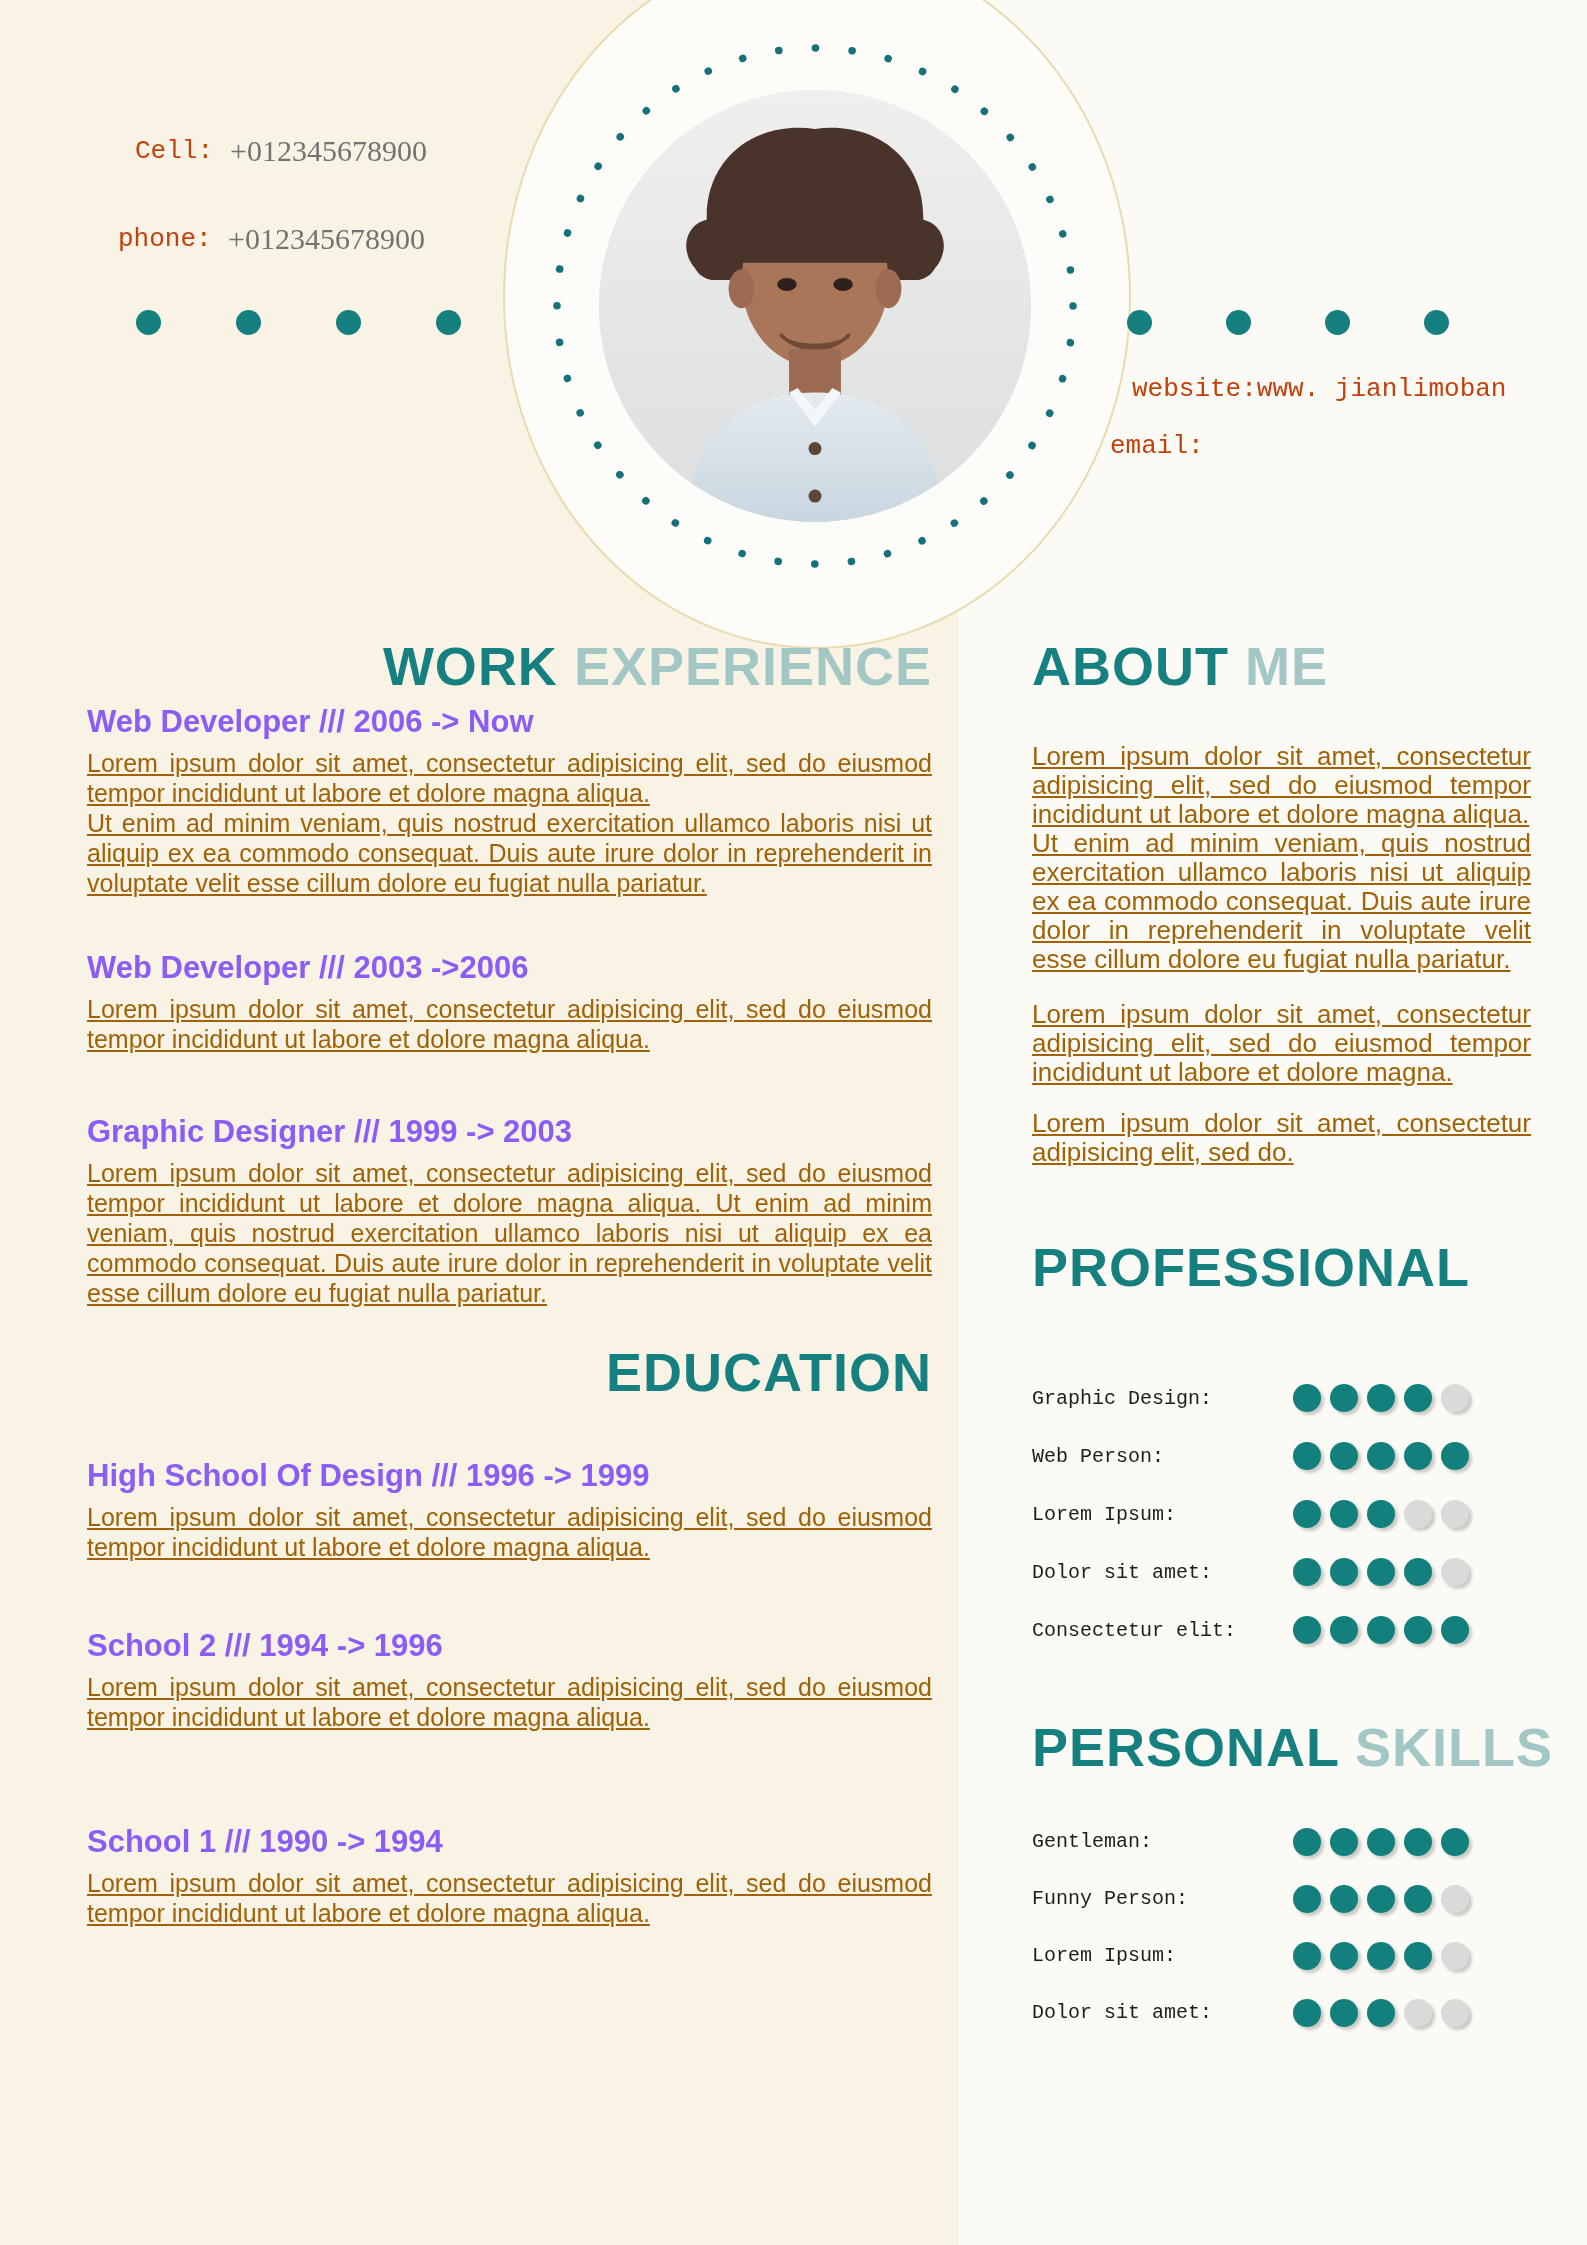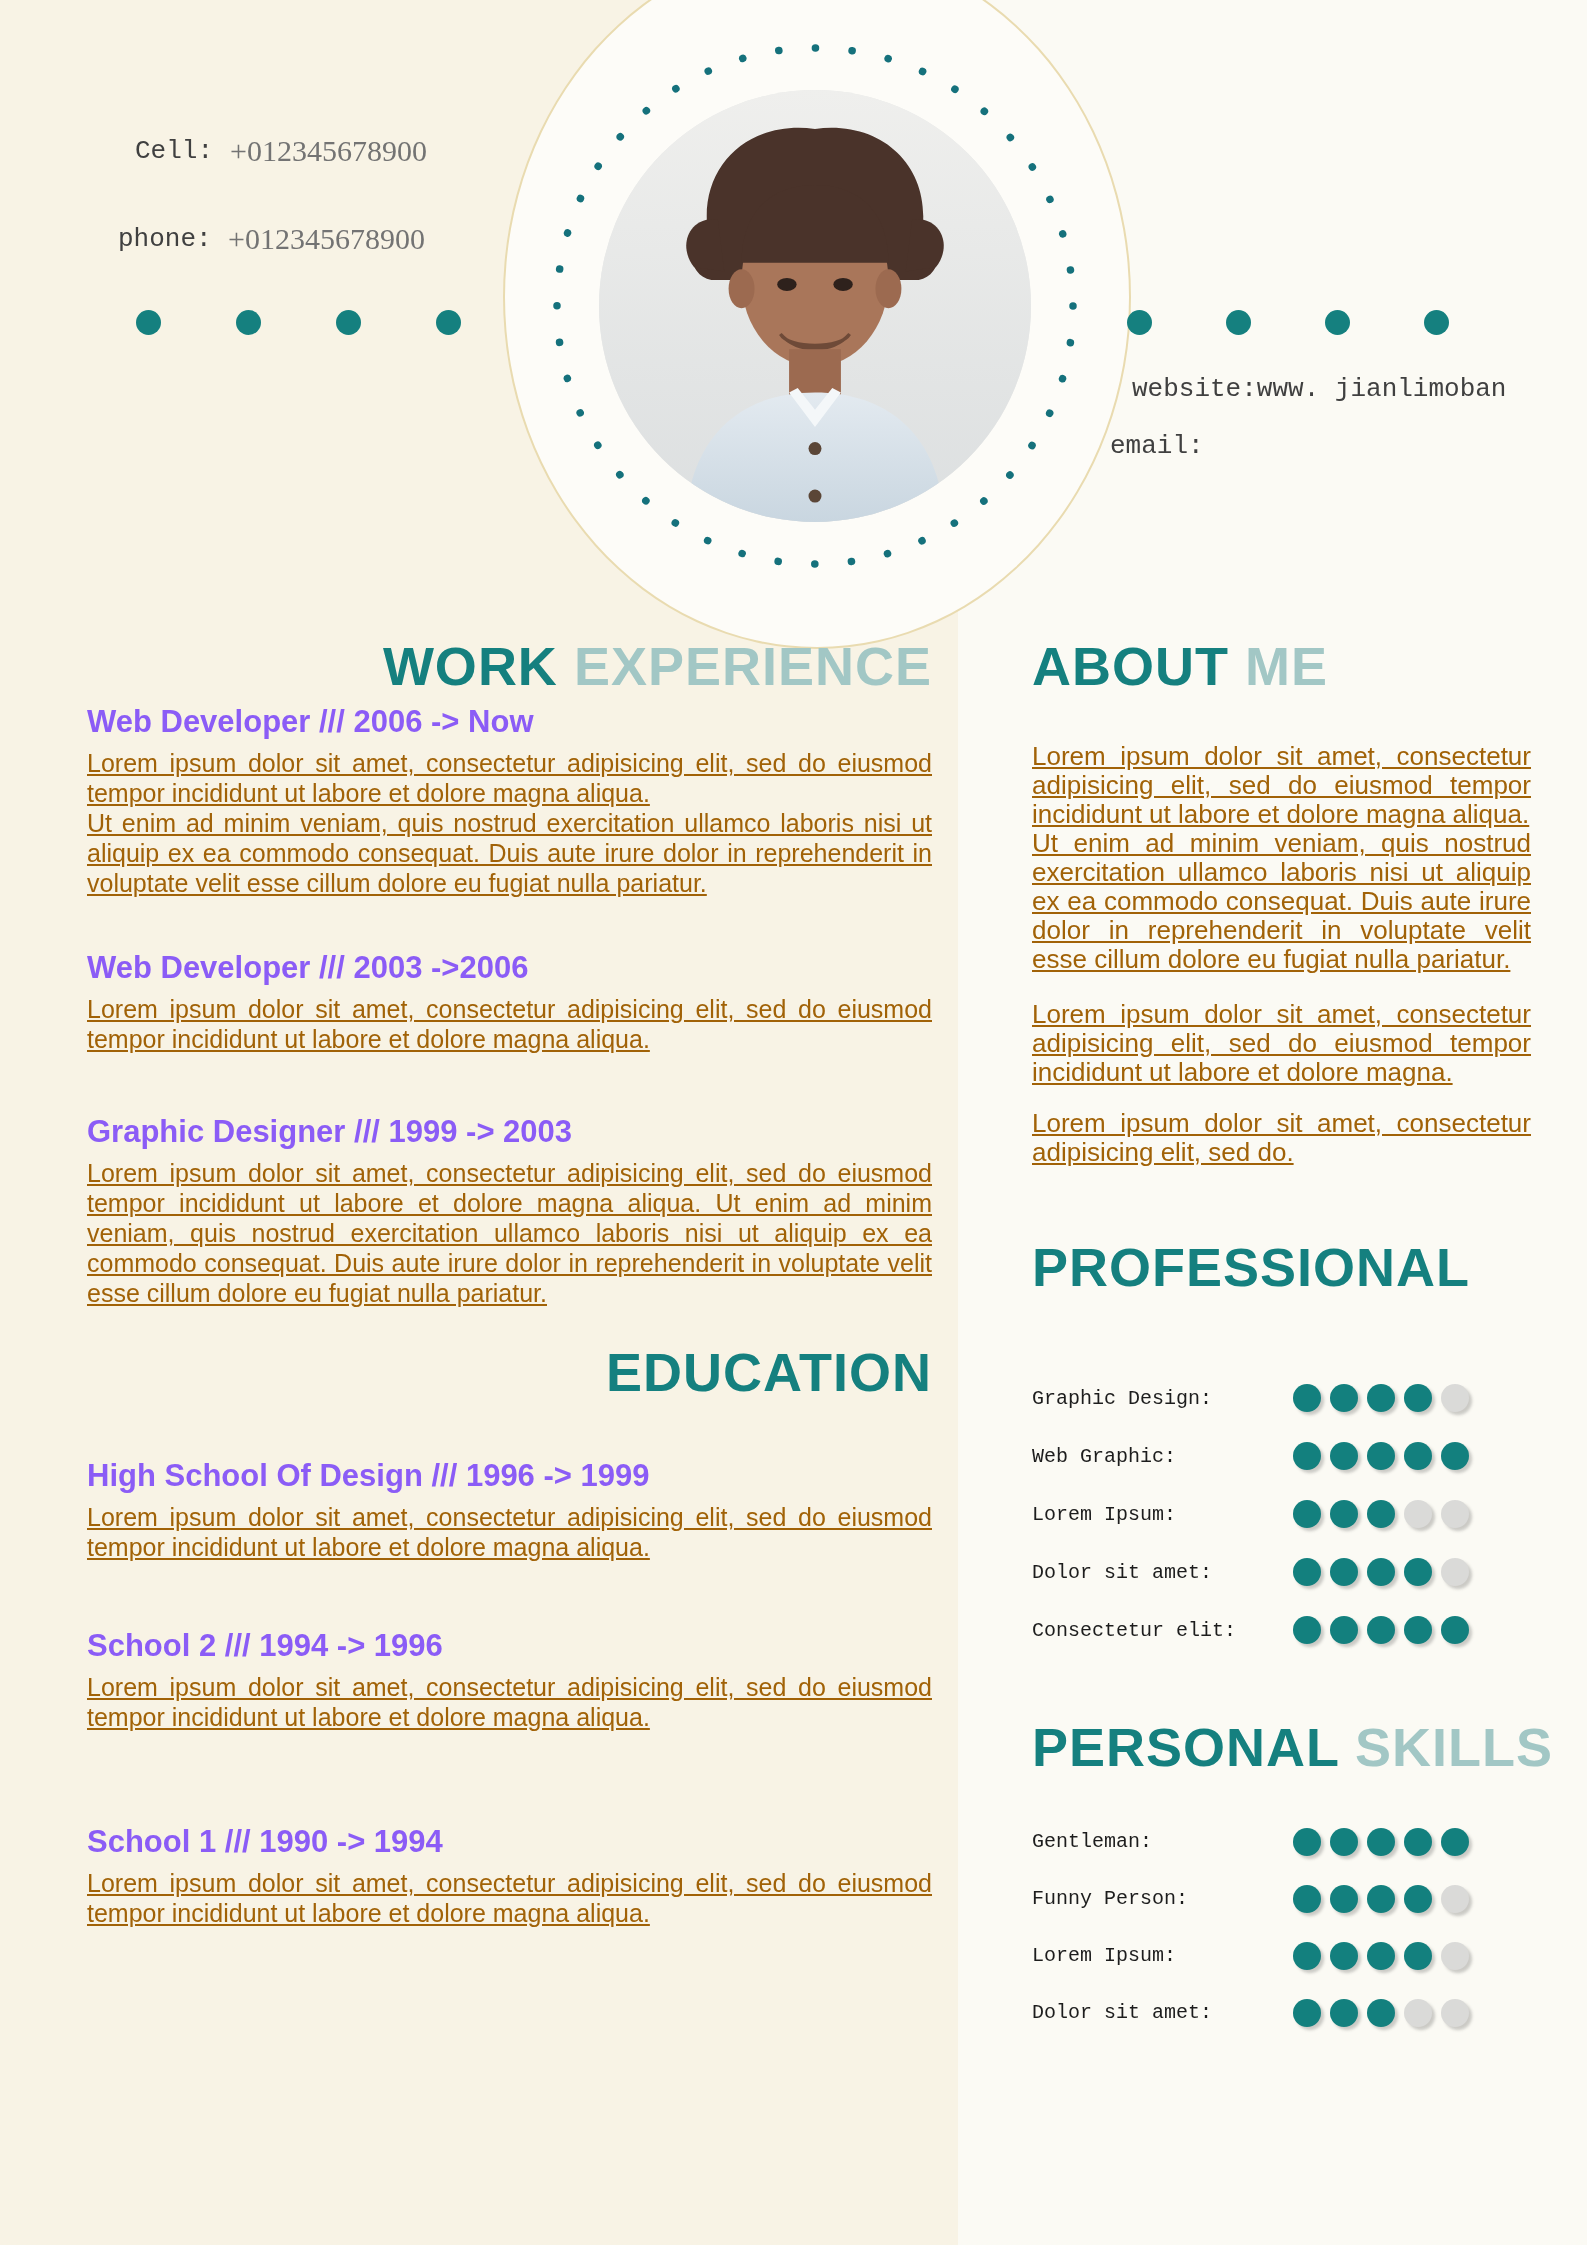--- a/index.html
+++ b/index.html
@@ -6,21 +6,21 @@
   #page{position:relative;width:1587px;height:2245px;background:#f8f3e5;overflow:hidden;
         font-family:"Liberation Sans",sans-serif;}
   
   #right-panel{position:absolute;left:958px;top:0;width:629px;height:2245px;background:#fbfaf4;}
   #photo-blob{position:absolute;left:503px;top:-55px;width:624px;height:700px;border-radius:50%;
               background:#fdfcf8;border:2px solid #e9dbb0;}
   #dot-ring{position:absolute;left:545px;top:36px;}
   #photo{position:absolute;left:599px;top:90px;width:432px;height:432px;border-radius:50%;
          overflow:hidden;background:#e9eae8;}
   
-  .mono-teal{position:absolute;font-family:"Liberation Mono",monospace;color:#404040;font-size:26px;white-space:pre;}
+  .mono-teal{position:absolute;font-family:"Liberation Mono",monospace;color:#c2410c;font-size:26px;white-space:pre;}
   .serif-dark{position:absolute;font-family:"Liberation Serif",serif;color:#737373;font-size:30px;white-space:pre;}
   .deco-dots{position:absolute;display:flex;}
   .deco-dot{width:25px;height:25px;border-radius:50%;background:#15807f;}
   
   #left-col{position:absolute;left:87px;top:630px;width:845px;}
   #right-col{position:absolute;left:1032px;top:630px;width:499px;}
   .h1{font-size:54px;font-weight:700;letter-spacing:1px;line-height:72px;color:#15807f;white-space:nowrap;}
   .h1 .light{color:#a2c7c5;}
   .h1.left-h{margin-left:-14px;text-align:right;}
   .item-title{font-size:31px;font-weight:700;color:#8b5cf6;line-height:40px;white-space:nowrap;}
@@ -181,21 +181,21 @@
           <span class="skill-label">Graphic Design:</span>
           <div class="rate">
             <div class="dot on"></div>
             <div class="dot on"></div>
             <div class="dot on"></div>
             <div class="dot on"></div>
             <div class="dot off"></div>
           </div>
         </div>
         <div class="skill-row">
-          <span class="skill-label">Web Graphic:</span>
+          <span class="skill-label">Web Person:</span>
           <div class="rate">
             <div class="dot on"></div>
             <div class="dot on"></div>
             <div class="dot on"></div>
             <div class="dot on"></div>
             <div class="dot on"></div>
           </div>
         </div>
         <div class="skill-row">
           <span class="skill-label">Lorem Ipsum:</span>

